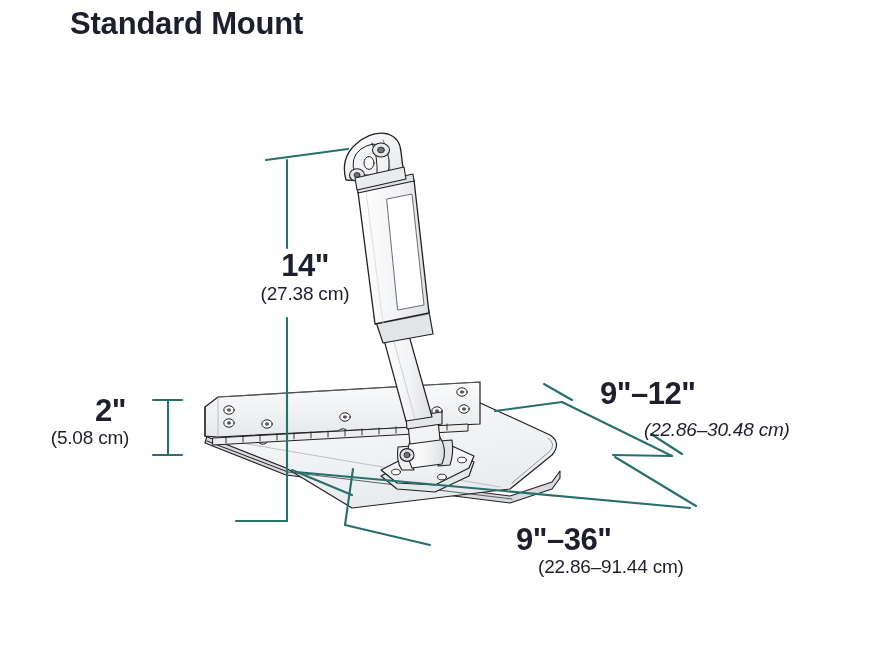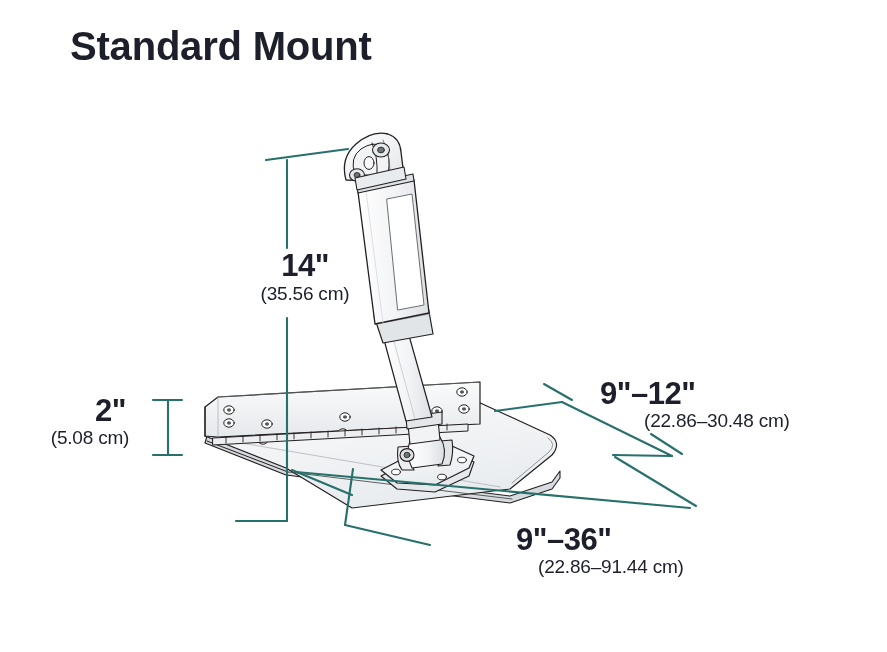--- a/index.html
+++ b/index.html
@@ -13,22 +13,22 @@
     position: relative;
     overflow: hidden;
     font-family: "Liberation Sans", sans-serif;
     -webkit-font-smoothing: antialiased;
   }
 
   
   #page-title {
     position: absolute;
     left: 70px;
-    top: 24px;
-    font-size: 40px;
+    top: 6px;
+    font-size: 31px;
     font-weight: bold;
     letter-spacing: -0.2px;
     color: #1d1f2b;
     white-space: nowrap;
   }
 
   
   #diagram-stage {
     position: absolute;
     left: 0;
@@ -77,21 +77,21 @@
   }
   #dim-thickness-label .dim-primary { display: block; margin-right: 34px; }
   #dim-thickness-label .dim-secondary { display: block; margin-top: 1px; text-align: center; }
 
   
   #dim-chord-label {
     left: 600px;
     top: 378px;
   }
   #dim-chord-label .dim-primary { display: block; }
-  #dim-chord-label .dim-secondary { display: block; margin-left: 44px; margin-top: 1px; }
+  #dim-chord-label .dim-secondary { display: block; margin-left: 44px; margin-top: 10px; font-style: italic; }
 
   
   #dim-span-label {
     left: 508px;
     top: 524px;
   }
   #dim-span-label .dim-primary { display: block; margin-left: 8px; }
   #dim-span-label .dim-secondary { display: block; margin-left: 30px; margin-top: 1px; }
 </style>
 </head>
@@ -304,21 +304,21 @@
 
           <path d="M 345 525 L 430 545"></path>
         </g>
       </g>
     </g>
   </svg>
 </div>
 
 <div class="dim-label" id="dim-height-label">
   <span class="dim-primary">14"</span>
-  <span class="dim-secondary">(35.56 cm)</span>
+  <span class="dim-secondary">(27.38 cm)</span>
 </div>
 
 <div class="dim-label" id="dim-thickness-label">
   <span class="dim-primary">2"</span>
   <span class="dim-secondary">(5.08 cm)</span>
 </div>
 
 <div class="dim-label" id="dim-chord-label">
   <span class="dim-primary">9"–12"</span>
   <span class="dim-secondary">(22.86–30.48 cm)</span>

